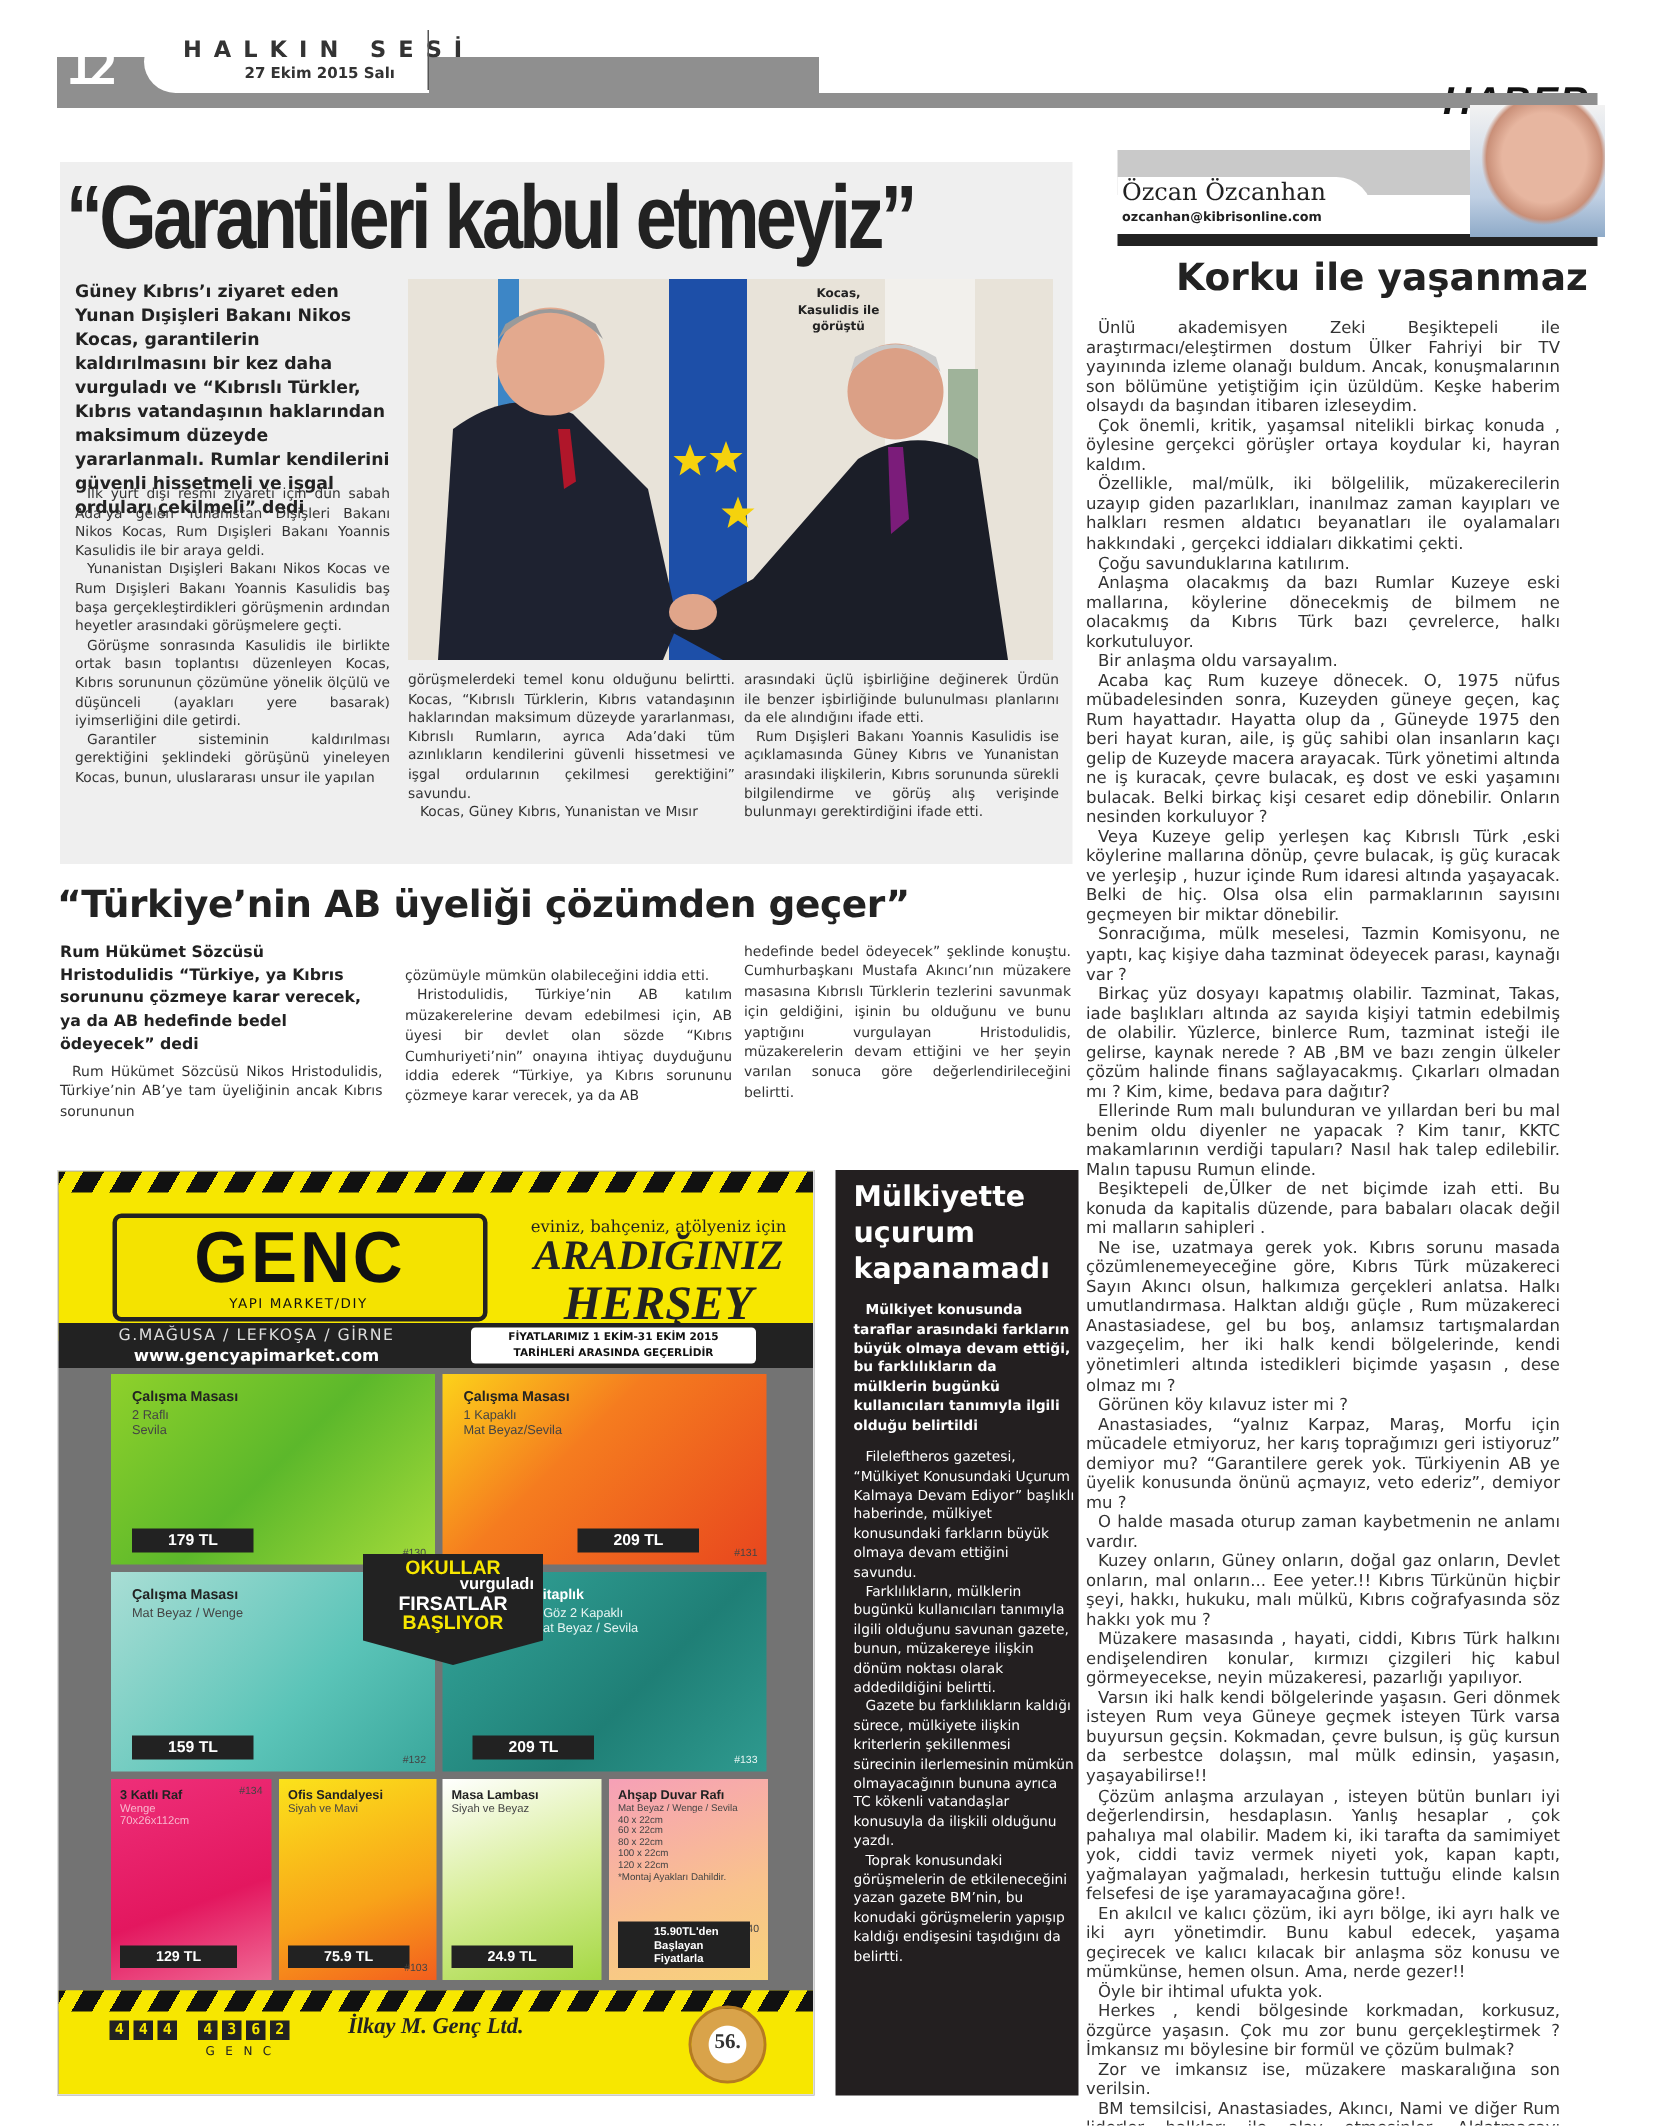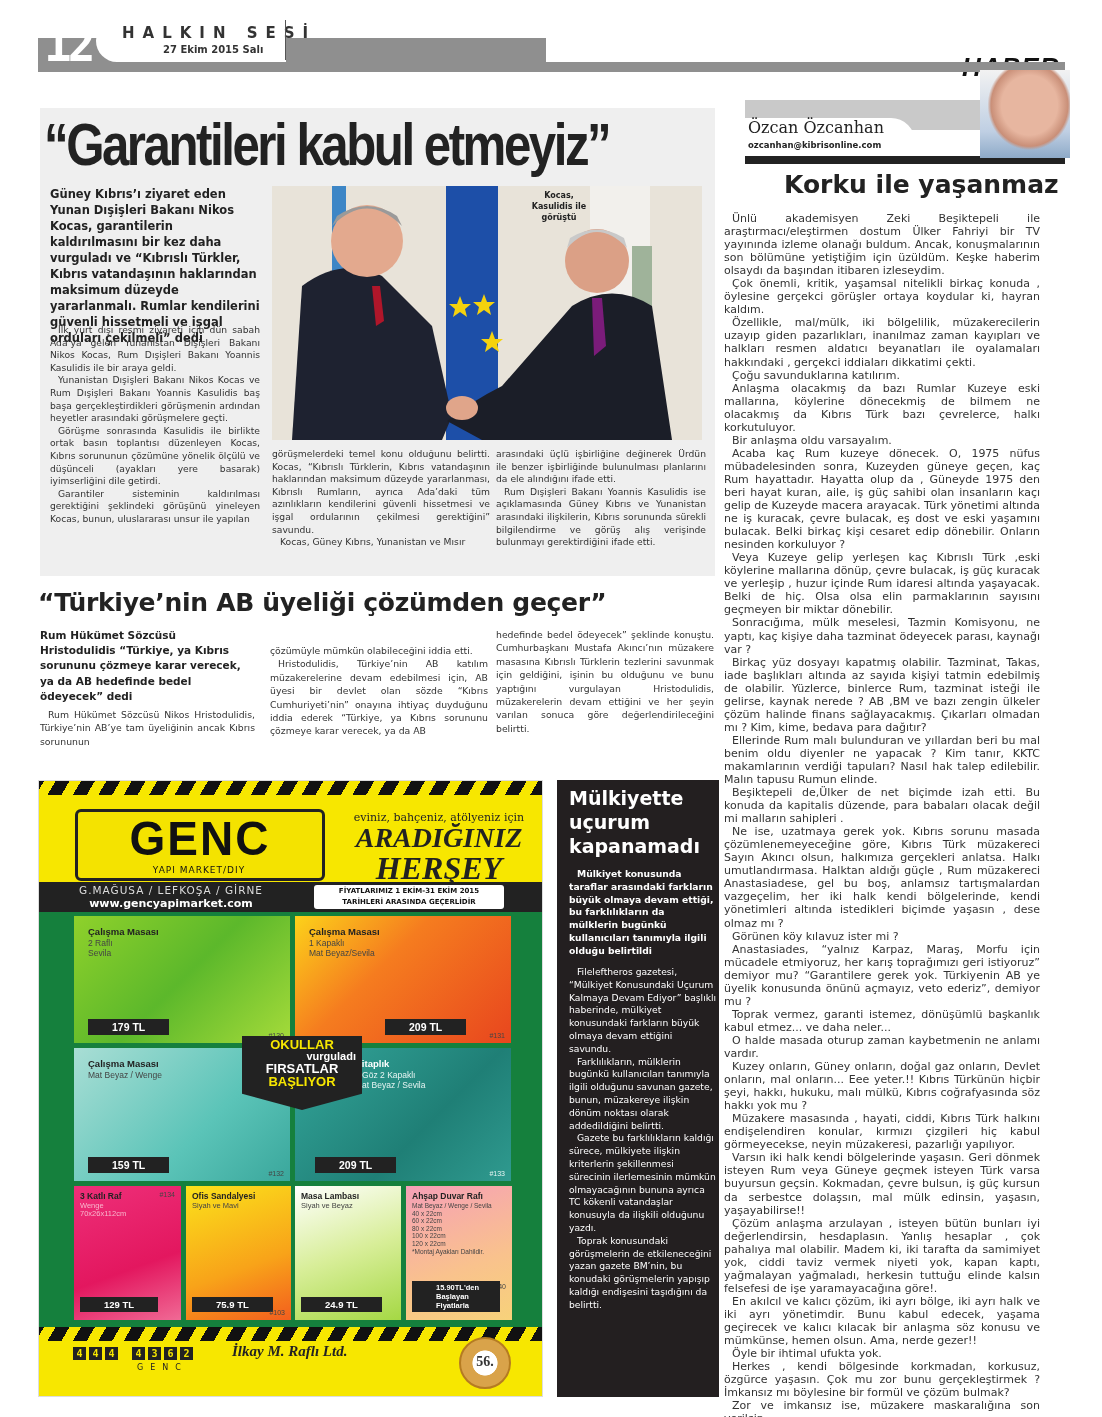--- a/index.html
+++ b/index.html
@@ -2,21 +2,21 @@
 <html><head>
 <meta charset="utf-8">
 <style>
   * { box-sizing: border-box; margin: 0; padding: 0; }
   body { width: 1102px; height: 1417px; background: #fff; position: relative; overflow: hidden; font-family: "DejaVu Sans", sans-serif; color: #222; }
   .abs { position: absolute; }
 
   
   .mast-bar { left: 38px; top: 38px; width: 508px; height: 34px; background: #8f8f8f; }
   .mast-bar2 { left: 546px; top: 62px; width: 510px; height: 10px; background: #8f8f8f; }
-  .page-num { left: 44px; top: 20px; font-family: "DejaVu Sans Mono", monospace; font-size: 46px; color: #fff; font-weight: bold; letter-spacing: -4px; line-height: 50px; }
+  .page-num { left: 44px; top: 20px; font-family: "DejaVu Sans Mono", monospace; font-size: 32px; color: #fff; font-weight: bold; letter-spacing: -4px; line-height: 50px; }
   .mast-white { left: 96px; top: 20px; width: 190px; height: 42px; background: #fff; border-radius: 34px 0 0 34px; }
   .paper-name { left: 122px; top: 24px; font-size: 15px; font-weight: bold; letter-spacing: 8px; color: #333; }
   .paper-date { left: 163px; top: 44px; font-size: 10px; font-weight: bold; color: #333; }
   .mast-sep { left: 285px; top: 20px; width: 1px; height: 40px; background: #555; }
   .section-label { left: 962px; top: 54px; font-family: "Liberation Sans", sans-serif; font-size: 26px; font-weight: 900; font-style: italic; color: #111; letter-spacing: 1px; line-height: 26px; }
 
   
   .lead-box { left: 40px; top: 108px; width: 675px; height: 468px; background: #efefef; }
   .lead-headline { left: 44px; top: 108px; width: 670px; font-family: "Liberation Sans", sans-serif; font-size: 60px; font-weight: bold; color: #222; letter-spacing: -3px; transform: scaleX(0.82); transform-origin: left top; white-space: nowrap; line-height: 74px; }
   .lead-deck { left: 50px; top: 186px; width: 212px; font-size: 11.5px; font-weight: bold; line-height: 16px; color: #222; }
@@ -30,21 +30,21 @@
 
   
   .story2-headline { left: 38px; top: 588px; width: 680px; font-size: 25px; font-weight: bold; color: #222; letter-spacing: -0.3px; }
   .story2-deck { left: 40px; top: 628px; width: 215px; font-size: 10.5px; font-weight: bold; line-height: 15.2px; }
   .story2-col1 { left: 40px; top: 708px; width: 215px; }
   .story2-col2 { left: 270px; top: 644px; width: 218px; }
   .story2-col3 { left: 496px; top: 628px; width: 218px; }
   .story2-col2, .story2-col3, .story2-col1 { font-size: 9.3px; line-height: 13.4px; }
 
   
-  .ad { left: 38px; top: 780px; width: 505px; height: 617px; background: #15803d; overflow: hidden; border: 1px solid #ddd; }
+  .ad { left: 38px; top: 780px; width: 505px; height: 617px; background: #737373; overflow: hidden; border: 1px solid #ddd; }
   .ad-yellow { left: 0; top: 0; width: 505px; height: 113px; background: #f7e700; }
   .hazard { height: 14px; background: repeating-linear-gradient(-60deg,#111 0 12px,#f7e700 12px 22px); }
   .ad-logo-box { left: 36px; top: 28px; width: 250px; height: 72px; background: #f4e300; border: 3px solid #222; border-radius: 6px; }
   .ad-logo { left: 46px; top: 34px; width: 230px; text-align: center; font-family: "Liberation Sans", sans-serif; font-size: 46px; font-weight: 900; color: #111; letter-spacing: 2px; line-height: 46px; transform: scaleY(1.05); }
   .ad-logo-sub { left: 80px; top: 84px; width: 160px; text-align: center; font-size: 9px; color: #111; letter-spacing: 1px; }
   .ad-tagline { left: 300px; top: 30px; width: 200px; text-align: center; font-family: "DejaVu Serif", serif; font-size: 11px; color: #222; }
   .ad-big1 { left: 300px; top: 42px; width: 200px; text-align: center; font-family: "Liberation Serif", serif; font-style: italic; font-weight: bold; font-size: 28px; color: #222; line-height: 30px; }
   .ad-big2 { left: 300px; top: 68px; width: 200px; text-align: center; font-family: "Liberation Serif", serif; font-style: italic; font-weight: bold; font-size: 32px; color: #222; line-height: 34px; }
   .ad-black { left: 0; top: 101px; width: 505px; height: 30px; background: #222; }
   .ad-cities { left: 12px; top: 103px; width: 240px; text-align: center; font-size: 10.5px; color: #ddd; letter-spacing: 1px; }
@@ -255,21 +255,21 @@
       <span class="phone-digit">4</span>
       <span class="phone-digit">4</span>
       <span class="phone-digit">4</span>
       <span class="phone-gap"></span>
       <span class="phone-digit">4</span>
       <span class="phone-digit">3</span>
       <span class="phone-digit">6</span>
       <span class="phone-digit">2</span>
     </div>
   <div class="abs phone-word">GENC</div>
-  <div class="abs company">İlkay M. Raflı Ltd.</div>
+  <div class="abs company">İlkay M. Genç Ltd.</div>
   <div class="abs badge">56.</div>
 </div>
 
 <div class="abs side-box"></div>
 <div class="abs side-headline">Mülkiyette uçurum kapanamadı</div>
 <div class="abs side-deck">
     <p>Mülkiyet konusunda taraflar arasındaki farkların büyük olmaya devam ettiği, bu farklılıkların da mülklerin bugünkü kullanıcıları tanımıyla ilgili olduğu belirtildi</p>
   </div>
 <div class="abs side-body">
   <p>Fileleftheros gazetesi, “Mülkiyet Konusundaki Uçurum Kalmaya Devam Ediyor” başlıklı haberinde, mülkiyet konusundaki farkların büyük olmaya devam ettiğini savundu.</p>
@@ -295,21 +295,20 @@
     <p>Bir anlaşma oldu varsayalım.</p>
     <p>Acaba kaç Rum kuzeye dönecek. O, 1975 nüfus mübadelesinden sonra, Kuzeyden güneye geçen, kaç Rum hayattadır. Hayatta olup da , Güneyde 1975 den beri hayat kuran, aile, iş güç sahibi olan insanların kaçı gelip de Kuzeyde macera arayacak. Türk yönetimi altında ne iş kuracak, çevre bulacak, eş dost ve eski yaşamını bulacak. Belki birkaç kişi cesaret edip dönebilir. Onların nesinden korkuluyor ?</p>
     <p>Veya Kuzeye gelip yerleşen kaç Kıbrıslı Türk ,eski köylerine mallarına dönüp, çevre bulacak, iş güç kuracak ve yerleşip , huzur içinde Rum idaresi altında yaşayacak. Belki de hiç. Olsa olsa elin parmaklarının sayısını geçmeyen bir miktar dönebilir.</p>
     <p>Sonracığıma, mülk meselesi, Tazmin Komisyonu, ne yaptı, kaç kişiye daha tazminat ödeyecek parası, kaynağı var ?</p>
     <p>Birkaç yüz dosyayı kapatmış olabilir. Tazminat, Takas, iade başlıkları altında az sayıda kişiyi tatmin edebilmiş de olabilir. Yüzlerce, binlerce Rum, tazminat isteği ile gelirse, kaynak nerede ? AB ,BM ve bazı zengin ülkeler çözüm halinde finans sağlayacakmış. Çıkarları olmadan mı ? Kim, kime, bedava para dağıtır?</p>
     <p>Ellerinde Rum malı bulunduran ve yıllardan beri bu mal benim oldu diyenler ne yapacak ? Kim tanır, KKTC makamlarının verdiği tapuları? Nasıl hak talep edilebilir. Malın tapusu Rumun elinde.</p>
     <p>Beşiktepeli de,Ülker de net biçimde izah etti. Bu konuda da kapitalis düzende, para babaları olacak değil mi malların sahipleri .</p>
     <p>Ne ise, uzatmaya gerek yok. Kıbrıs sorunu masada çözümlenemeyeceğine göre, Kıbrıs Türk müzakereci Sayın Akıncı olsun, halkımıza gerçekleri anlatsa. Halkı umutlandırmasa. Halktan aldığı güçle , Rum müzakereci Anastasiadese, gel bu boş, anlamsız tartışmalardan vazgeçelim, her iki halk kendi bölgelerinde, kendi yönetimleri altında istedikleri biçimde yaşasın , dese olmaz mı ?</p>
     <p>Görünen köy kılavuz ister mi ?</p>
     <p>Anastasiades, “yalnız Karpaz, Maraş, Morfu için mücadele etmiyoruz, her karış toprağımızı geri istiyoruz” demiyor mu? “Garantilere gerek yok. Türkiyenin AB ye üyelik konusunda önünü açmayız, veto ederiz”, demiyor mu ?</p>
-    <p>Toprak vermez, garanti istemez, dönüşümlü başkanlık kabul etmez... ve daha neler...</p>
     <p>O halde masada oturup zaman kaybetmenin ne anlamı vardır.</p>
     <p>Kuzey onların, Güney onların, doğal gaz onların, Devlet onların, mal onların... Eee yeter.!! Kıbrıs Türkünün hiçbir şeyi, hakkı, hukuku, malı mülkü, Kıbrıs coğrafyasında söz hakkı yok mu ?</p>
     <p>Müzakere masasında , hayati, ciddi, Kıbrıs Türk halkını endişelendiren konular, kırmızı çizgileri hiç kabul görmeyecekse, neyin müzakeresi, pazarlığı yapılıyor.</p>
     <p>Varsın iki halk kendi bölgelerinde yaşasın. Geri dönmek isteyen Rum veya Güneye geçmek isteyen Türk varsa buyursun geçsin. Kokmadan, çevre bulsun, iş güç kursun da serbestce dolaşsın, mal mülk edinsin, yaşasın, yaşayabilirse!!</p>
     <p>Çözüm anlaşma arzulayan , isteyen bütün bunları iyi değerlendirsin, hesdaplasın. Yanlış hesaplar , çok pahalıya mal olabilir. Madem ki, iki tarafta da samimiyet yok, ciddi taviz vermek niyeti yok, kapan kaptı, yağmalayan yağmaladı, herkesin tuttuğu elinde kalsın felsefesi de işe yaramayacağına göre!.</p>
     <p>En akılcıl ve kalıcı çözüm, iki ayrı bölge, iki ayrı halk ve iki ayrı yönetimdir. Bunu kabul edecek, yaşama geçirecek ve kalıcı kılacak bir anlaşma söz konusu ve mümkünse, hemen olsun. Ama, nerde gezer!!</p>
     <p>Öyle bir ihtimal ufukta yok.</p>
     <p>Herkes , kendi bölgesinde korkmadan, korkusuz, özgürce yaşasın. Çok mu zor bunu gerçekleştirmek ? İmkansız mı böylesine bir formül ve çözüm bulmak?</p>
     <p>Zor ve imkansız ise, müzakere maskaralığına son verilsin.</p>
     <p>BM temsilcisi, Anastasiades, Akıncı, Nami ve diğer Rum liderler halkları ile alay etmesinler. Aldatmacayı bıraksınlar.</p>

